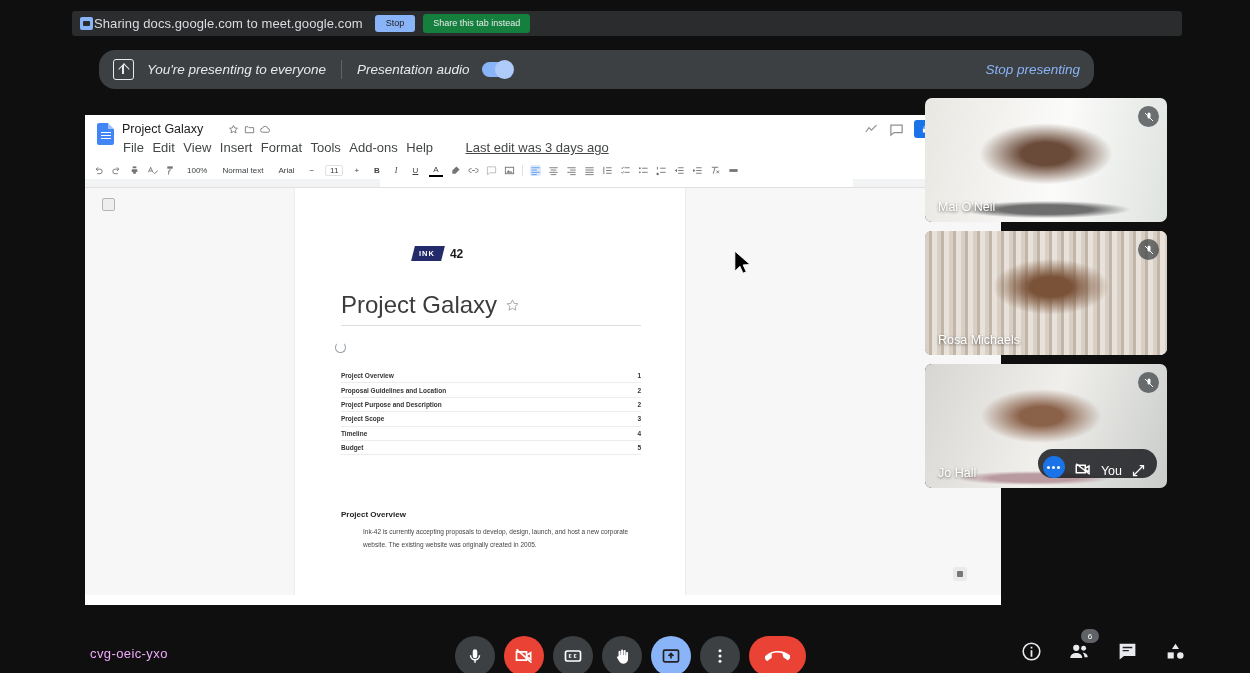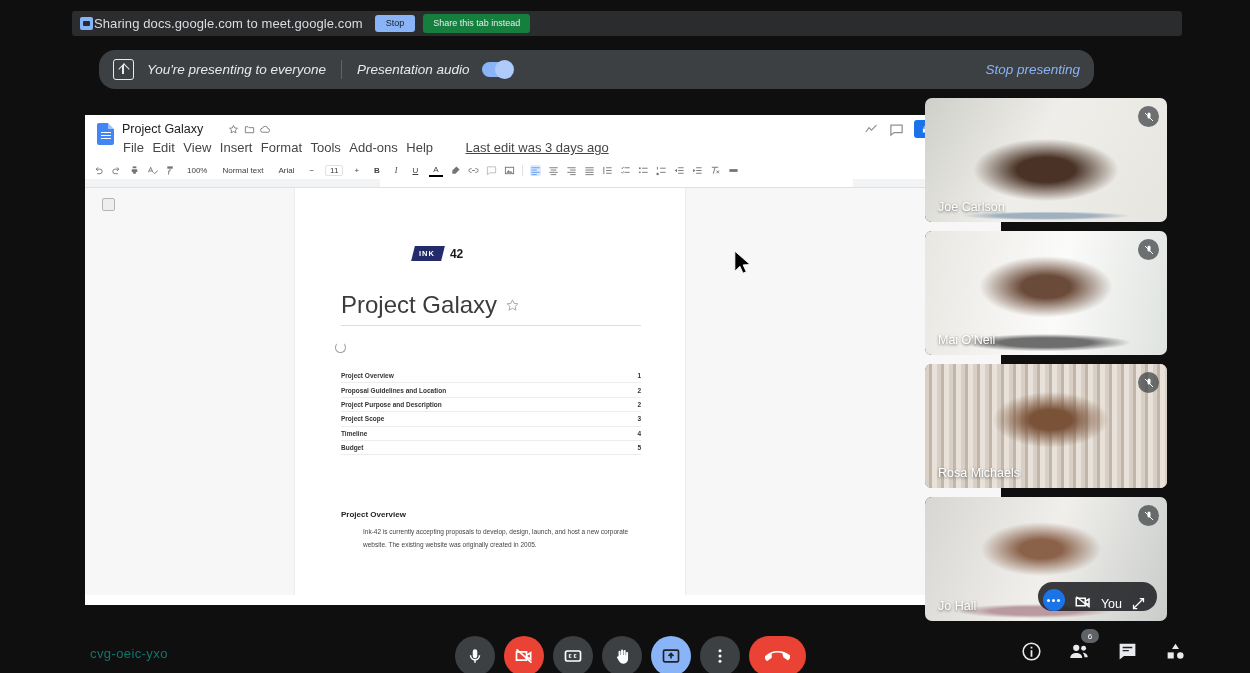--- a/index.html
+++ b/index.html
@@ -92,21 +92,21 @@
      radial-gradient(closest-side at 45% 92%,#b99aa0 0 40%,rgba(185,154,160,0) 72%),
      linear-gradient(110deg,#d8d6d2 0%,#f0efec 50%,#c9ccc9 100%);}
   .tile .name{position:absolute;left:13px;bottom:8px;color:#fff;font-size:12.5px;text-shadow:0 1px 3px rgba(0,0,0,.55);}
   .mic-off{position:absolute;right:8px;top:8px;width:21px;height:21px;border-radius:50%;background:rgba(60,64,67,.72);display:flex;align-items:center;justify-content:center;}
   .you-pill{position:absolute;right:10px;bottom:10px;height:29px;background:rgba(32,33,36,.88);border-radius:16px;display:flex;align-items:flex-end;gap:9px;padding:0 11px 0 5px;}
   .you-dots{width:22px;height:22px;border-radius:50%;background:#1a73e8;display:flex;align-items:center;justify-content:center;gap:2px;}
   .you-dots i{width:3px;height:3px;border-radius:50%;background:#fff;display:block;}
   .you-label{color:#fff;font-size:12.5px;}
 
   
-  .meet-code{position:absolute;left:90px;top:646px;color:#0f766e;font-size:13px;letter-spacing:.4px;}
+  .meet-code{position:absolute;left:90px;top:646px;color:#f0abfc;font-size:13px;letter-spacing:.4px;}
   .controls{position:absolute;left:455px;top:636px;display:flex;gap:9px;align-items:center;}
   .cbtn{width:40px;height:40px;border-radius:50%;background:#3c4043;display:flex;align-items:center;justify-content:center;}
   .cbtn.red{background:#ea4335;}
   .cbtn.blue{background:#8ab4f8;}
   .cbtn.hang{width:57px;border-radius:21px;background:#ea4335;}
   .right-icons{position:absolute;right:64px;top:640px;display:flex;gap:26px;align-items:center;}
   .ri{position:relative;width:22px;height:22px;display:flex;align-items:center;justify-content:center;}
   .badge{position:absolute;right:-9px;top:-11px;background:#5f6368;color:#fff;font-size:8px;border-radius:9px;min-width:14px;height:14px;display:flex;align-items:center;justify-content:center;padding:0 2px;}
   .cursor{position:absolute;left:733px;top:250px;width:22px;height:28px;pointer-events:none;}
 </style>
@@ -313,30 +313,20 @@
         </div>
         <div class="sec-title">Project Overview</div>
         <div class="sec-para">Ink-42  is currently accepting proposals to develop, design, launch, and host a new corporate website. The existing website was originally created in 2005.</div>
       </div>
       <div class="explore-btn"></div>
     </div>
   </div>
 
   <div class="tiles">
 
-    <div class="tile t1">
-      <div class="bg"></div>
-      <div class="mic-off">
-        <svg width="12" height="12" viewBox="0 0 24 24">
-            <path fill="#fff" d="M12 3a3 3 0 0 1 3 3v6a3 3 0 0 1-6 0V6a3 3 0 0 1 3-3z"></path>
-            <path stroke="#fff" stroke-width="2" d="M4 4l16 16"></path>
-          </svg>
-      </div>
-      <div class="name">Joe Carlson</div>
-    </div>
 
     <div class="tile t2">
       <div class="bg"></div>
       <div class="mic-off">
         <svg width="12" height="12" viewBox="0 0 24 24">
             <path fill="#fff" d="M12 3a3 3 0 0 1 3 3v6a3 3 0 0 1-6 0V6a3 3 0 0 1 3-3z"></path>
             <path stroke="#fff" stroke-width="2" d="M4 4l16 16"></path>
           </svg>
       </div>
       <div class="name">Mai O'Neil</div>

